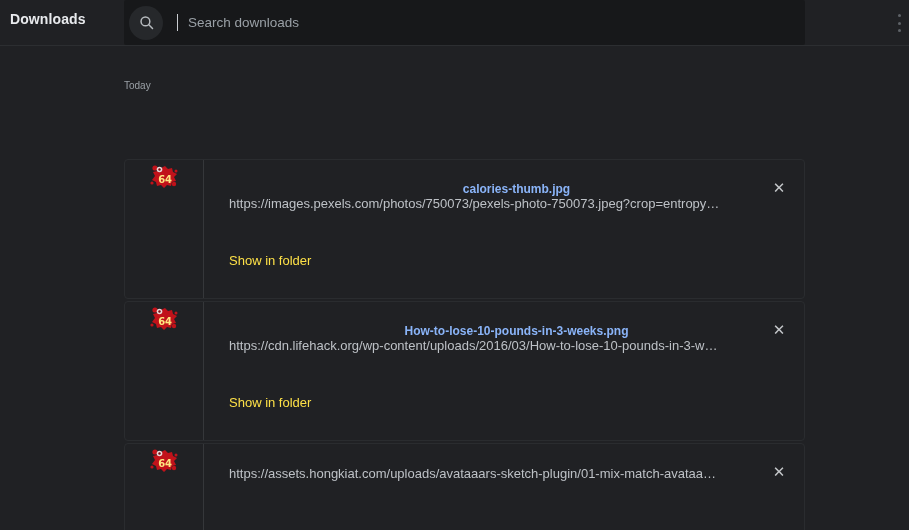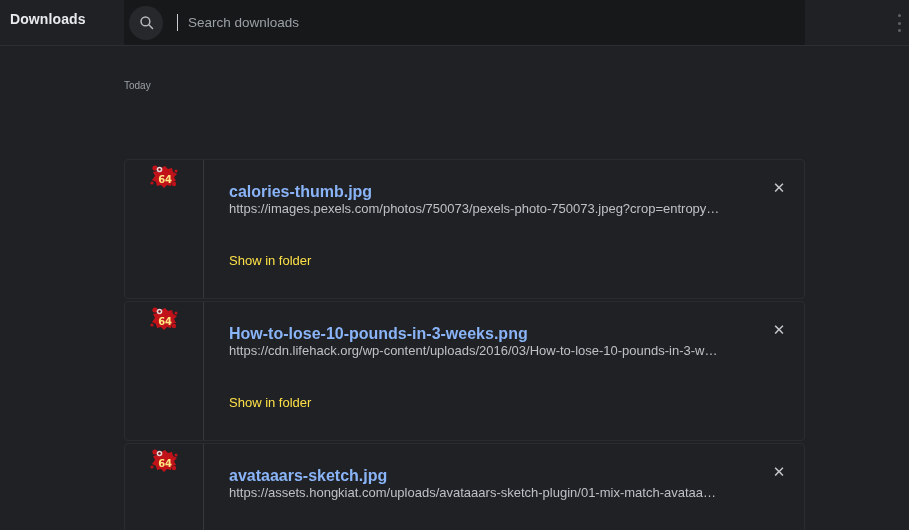--- a/index.html
+++ b/index.html
@@ -97,22 +97,22 @@
     font-family:"DejaVu Sans", sans-serif;
     font-size:10px; font-weight:bold; color:#ffe680;
     letter-spacing:-.3px;
     transform:translate(1px,2px);
   }
   .info{
     flex:1 1 auto; position:relative;
     padding:22px 0 0 25px;
   }
   .file-name{
-    font-size:16px; font-weight:bold; color:#8ab4f8;
-    white-space:nowrap; line-height:1.2;
+    font-size:12px; font-weight:bold; color:#8ab4f8;
+    white-space:nowrap; line-height:1.2;text-align:center;
   }
   .file-url{
     font-size:13px; color:#bdc1c6;
     white-space:nowrap; overflow:hidden;
     max-width:510px;
     line-height:1.2;
   }
   .show-folder{
     position:absolute; left:25px; top:93px;
     font-size:13px; color:#fde047;
@@ -222,21 +222,20 @@
               <circle cx="5" cy="23" r="1.6"></circle>
               <circle cx="29" cy="11" r="1.5"></circle>
             </g>
             <circle cx="12.5" cy="9.5" r="2.8" fill="#e8d8d8"></circle>
             <circle cx="12.5" cy="9.5" r="1.2" fill="#7a0d10"></circle>
           </svg>
           <div class="num">64</div>
         </div>
       </div>
       <div class="info">
-        <div class="file-name">avataaars-sketch.jpg</div>
         <div class="file-url">https://assets.hongkiat.com/uploads/avataaars-sketch-plugin/01-mix-match-avataa…</div>
 
       </div>
       <div class="close-btn">✕</div>
     </div>
 
   </div>
 </div>
 
 </body></html>

